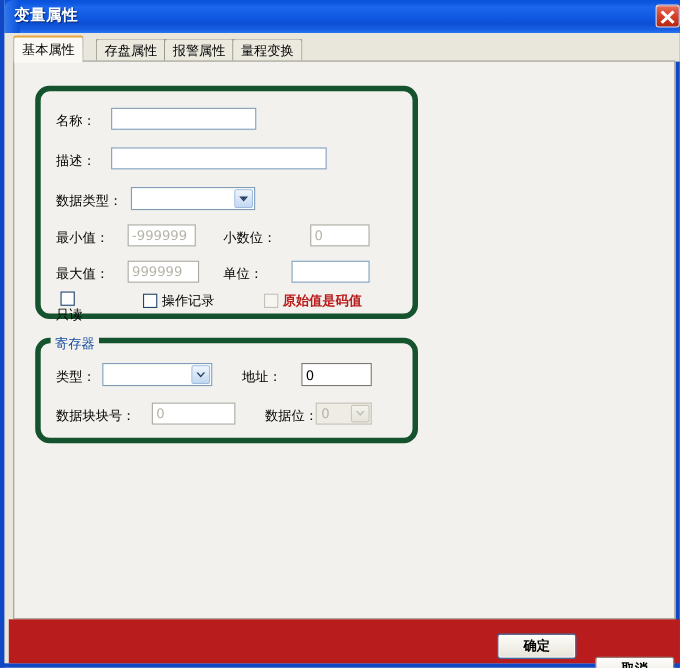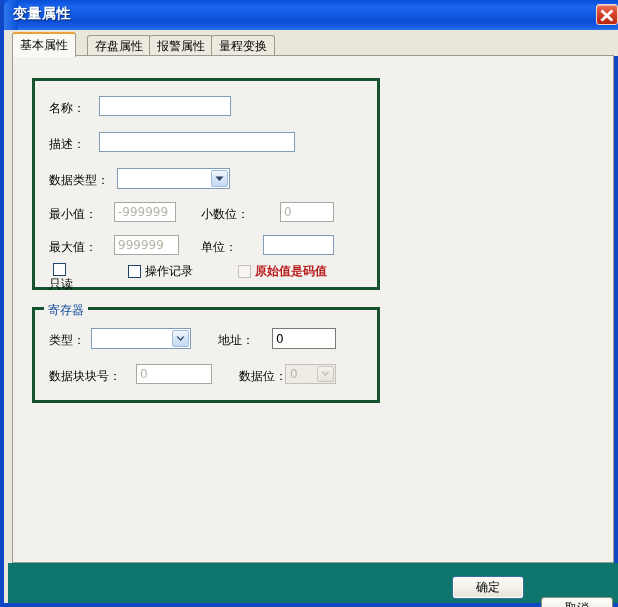--- a/index.html
+++ b/index.html
@@ -111,22 +111,22 @@
     width: 602px; height: 508px;
     box-sizing: border-box;
     background: #f2f1ed;
     border: 1px solid #9a9a8e;
   }
 
   
   .groupbox {
     position: absolute;
     box-sizing: border-box;
-    border: 3px solid #14532d;
-    border-radius: 0;
+    border: 5px solid #14532d;
+    border-radius: 13px;
     background: transparent;
   }
   .group-legend {
     position: absolute;
     top: -8px; left: 9px;
     background: #f2f1ed;
     padding: 0 4px;
     font-size: 12px;
     color: #10499c;
     white-space: nowrap;
@@ -226,21 +226,22 @@
     background: #f6f5f0;
   }
   .cblabel { font-size: 12px; color: #000000; }
   .cbrow.disabled .cblabel { color: #b91c1c; font-weight: bold; }
 
   
   #footer {
     position: absolute;
     left: 4px; top: 563px;
     width: 610px; height: 40px;
-    background: #0f766e;
+    background: #b91c1c;
+    font-weight: bold;
   }
   .btn {
     position: absolute;
     top: 13px;
     width: 72px; height: 23px;
     box-sizing: border-box;
     background: linear-gradient(to bottom, #fdfdfc 0%, #f4f2eb 45%, #e6e3d8 100%);
     border: 1px solid #8e8d82;
     border-radius: 3px;
     font-family: "DejaVu Sans", "Liberation Sans", sans-serif;

